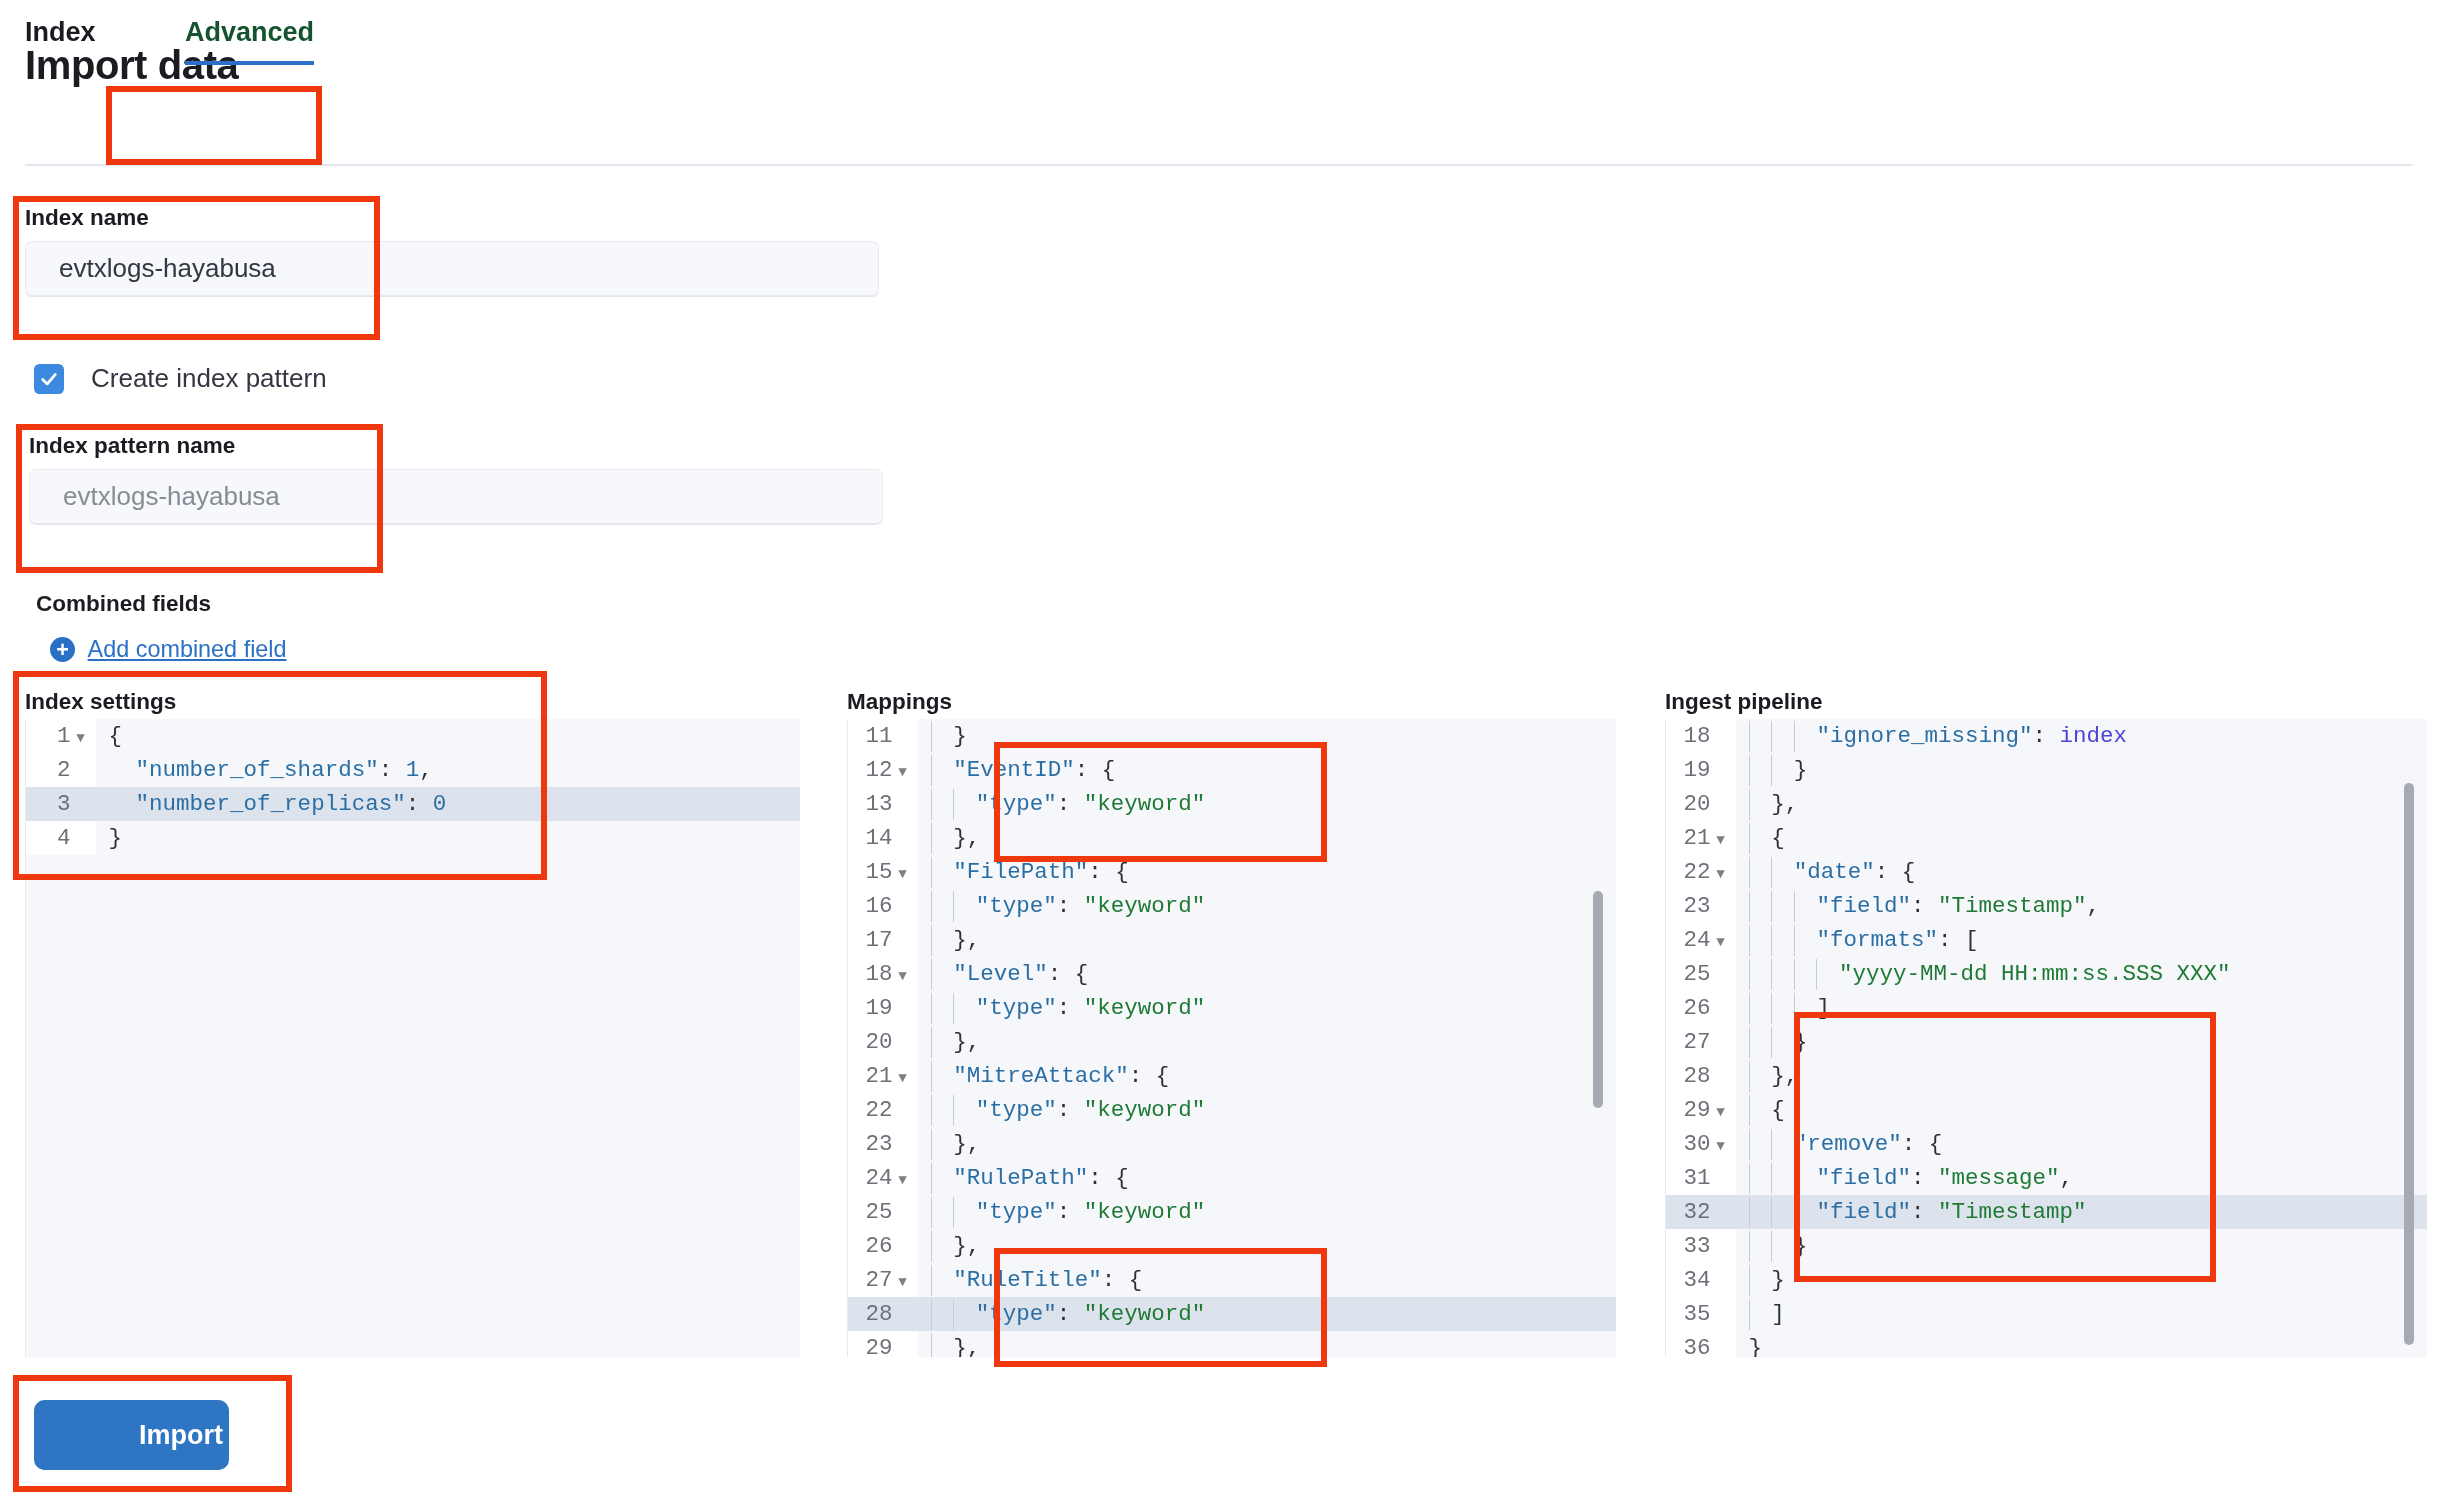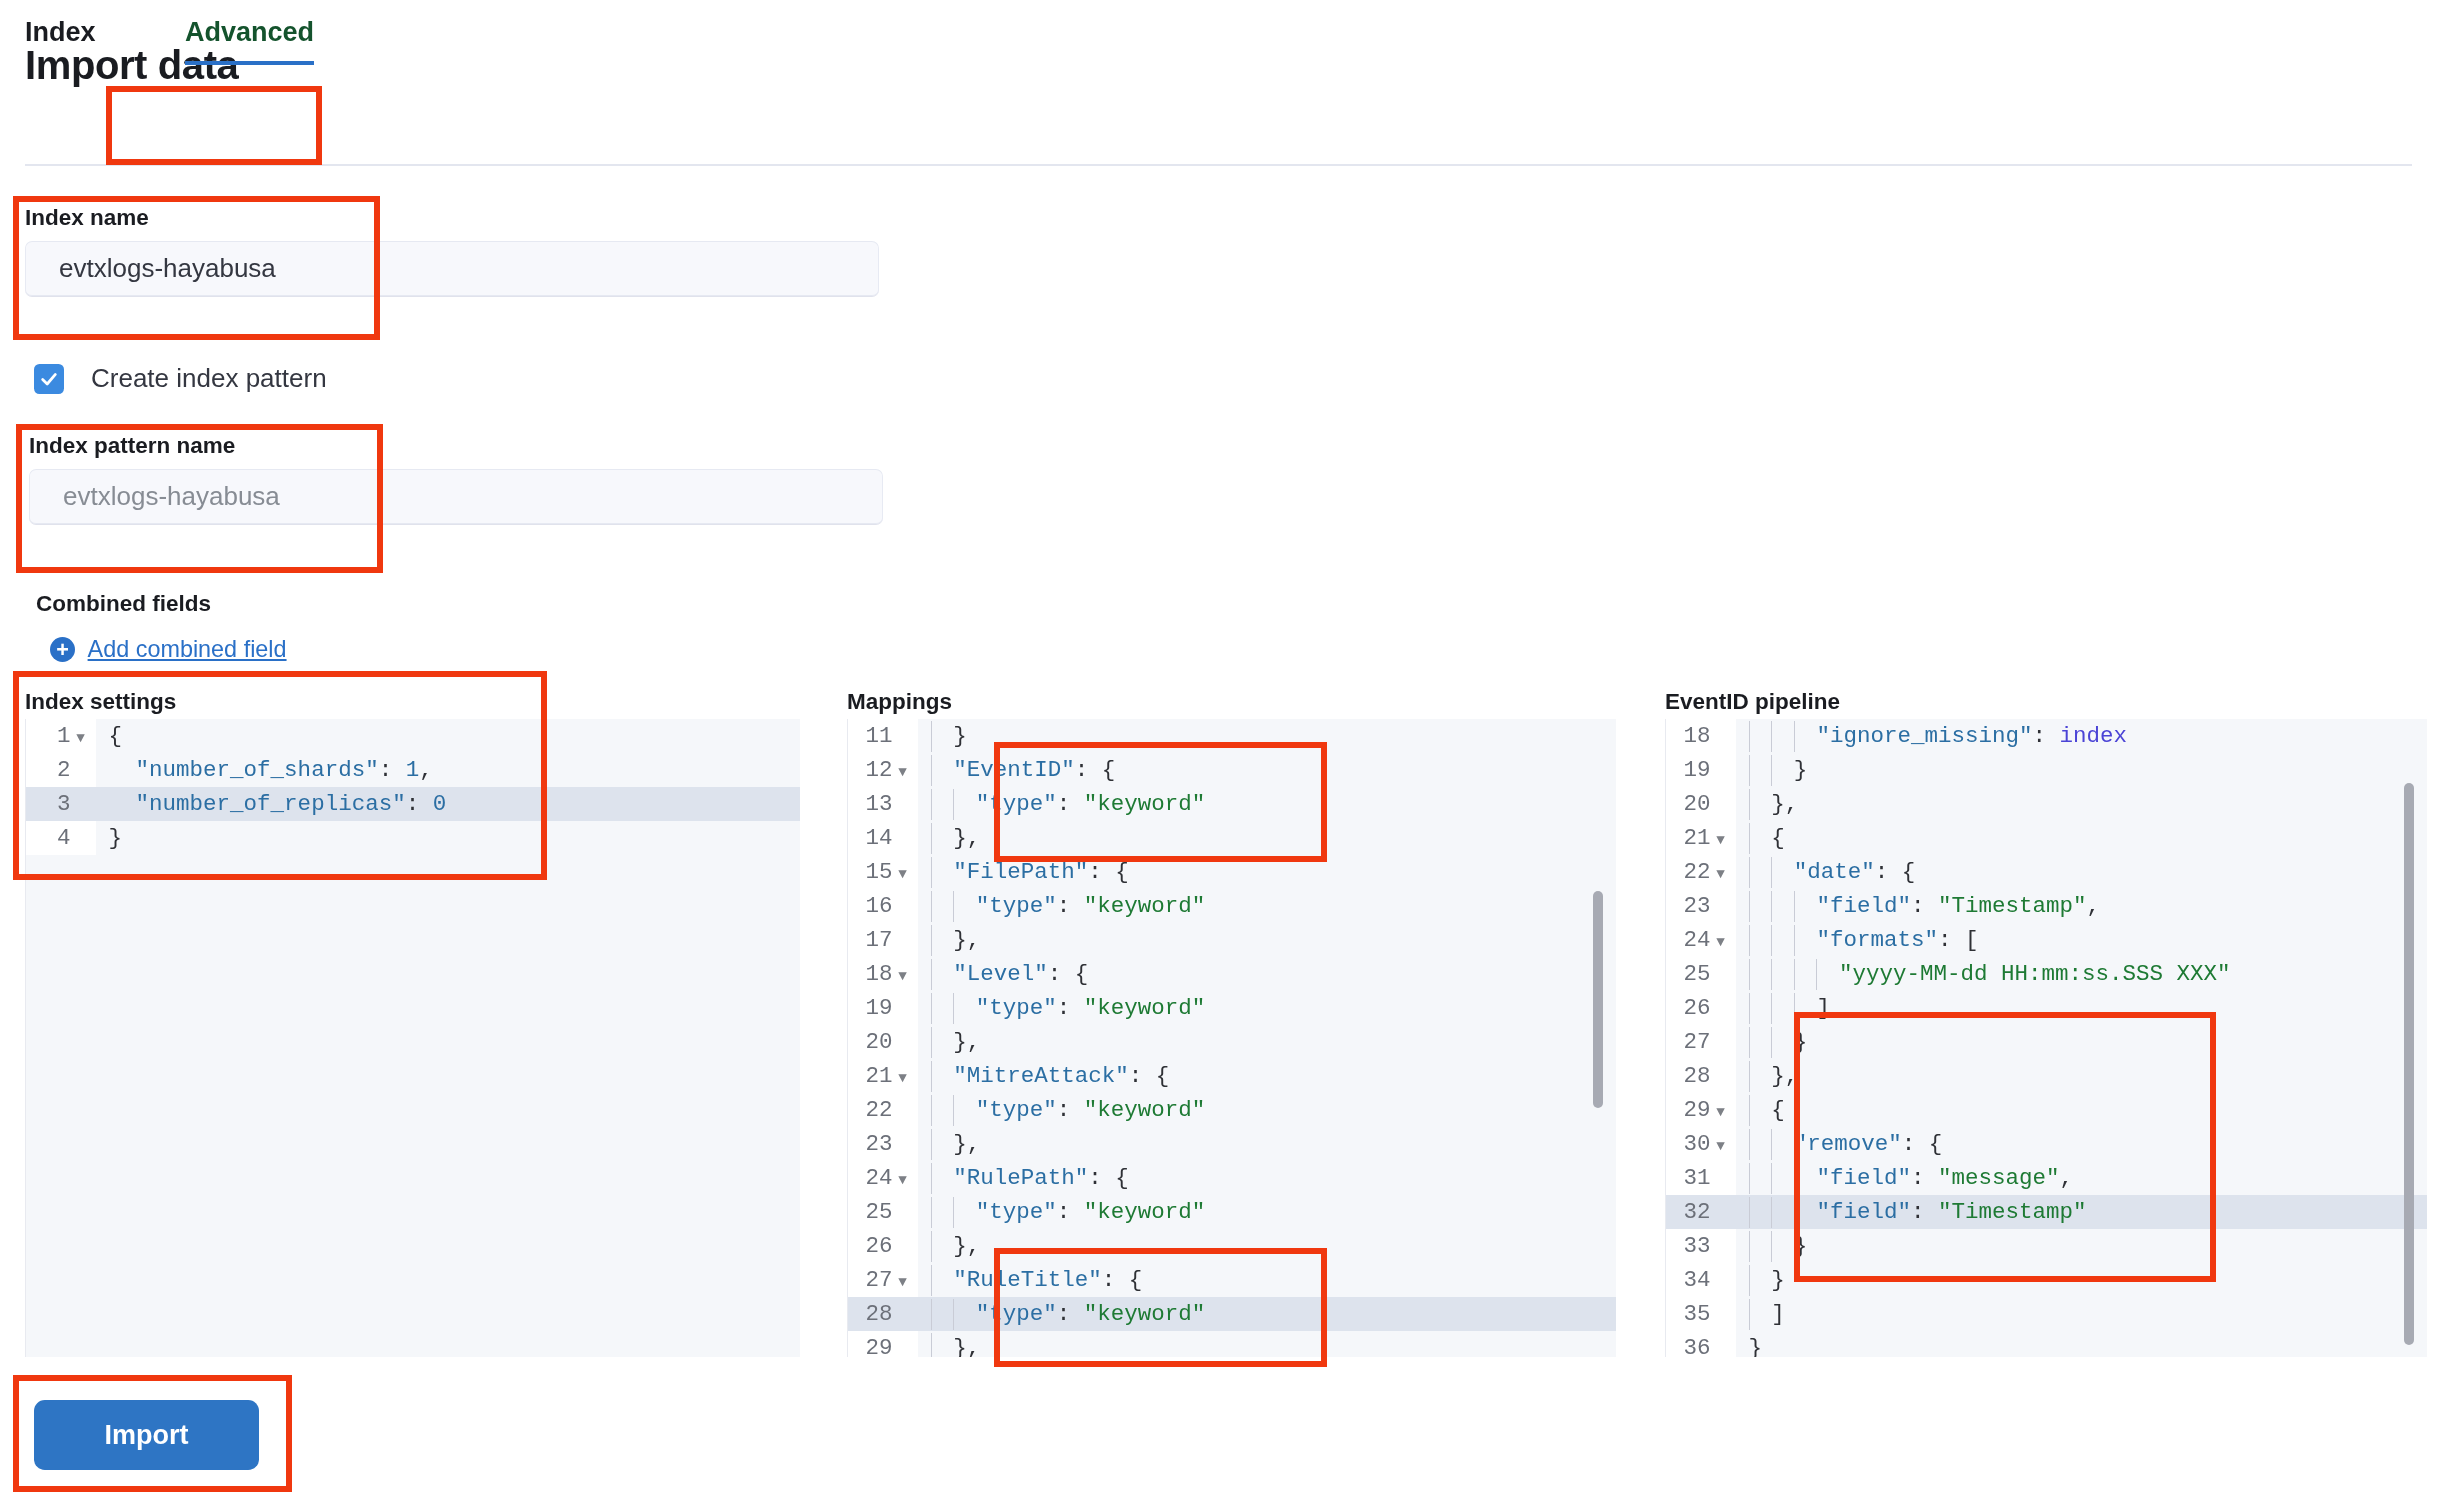--- a/index.html
+++ b/index.html
@@ -224,30 +224,31 @@
     border-radius: 5.4px;
     background: #a7aab3;
     right: 12.6px;
   }
 
   
   #import-button {
     position: absolute;
     left: 34px;
     top: 1400px;
-    width: 225px;
+    width: 195px;
     height: 70px;
     background: #2e75c4;
     border: none;
     border-radius: 10.8px;
     color: #fff;
     font-size: 27px;
     font-weight: bold;
     font-family: "Liberation Sans", sans-serif;
     cursor: pointer;
+    text-align: right;
   }
 
   
   .annot {
     position: absolute;
     border: 6.3px solid #f0380f;
     box-sizing: border-box;
     pointer-events: none;
     z-index: 50;
   }
@@ -284,21 +285,21 @@
 <input class="text-input" style="left: 29px; top: 469px; width: 854px;" placeholder="evtxlogs-hayabusa">
 
 <div id="combined-fields-title">Combined fields</div>
 <div id="add-combined-field">
   <span class="plus-icon">+</span>
   <span class="link-text">Add combined field</span>
 </div>
 
 <div class="editor-title" style="left:25px;  top:689px;">Index settings</div>
 <div class="editor-title" style="left:847px; top:689px;">Mappings</div>
-<div class="editor-title" style="left:1665px;top:689px;">EventID pipeline</div>
+<div class="editor-title" style="left:1665px;top:689px;">Ingest pipeline</div>
 
 <div class="editor" id="editor-index-settings" style="left:25px;  width:775px;">
     <div class="editor-inner">
       <div class="code-row"><div class="gutter">1<span class="fold">▼</span></div><div class="code-text"><span class="p">{</span></div></div>
       <div class="code-row"><div class="gutter">2<span class="fold empty">▼</span></div><div class="code-text"><span class="k">  "number_of_shards"</span><span class="p">: </span><span class="n">1</span><span class="p">,</span></div></div>
       <div class="code-row active"><div class="gutter">3<span class="fold empty">▼</span></div><div class="code-text"><span class="k">  "number_of_replicas"</span><span class="p">: </span><span class="n">0</span></div></div>
       <div class="code-row"><div class="gutter">4<span class="fold empty">▼</span></div><div class="code-text"><span class="p">}</span></div></div>
     </div>
   </div>
 <div class="editor" id="editor-mappings" style="left:847px; width:769px;">

